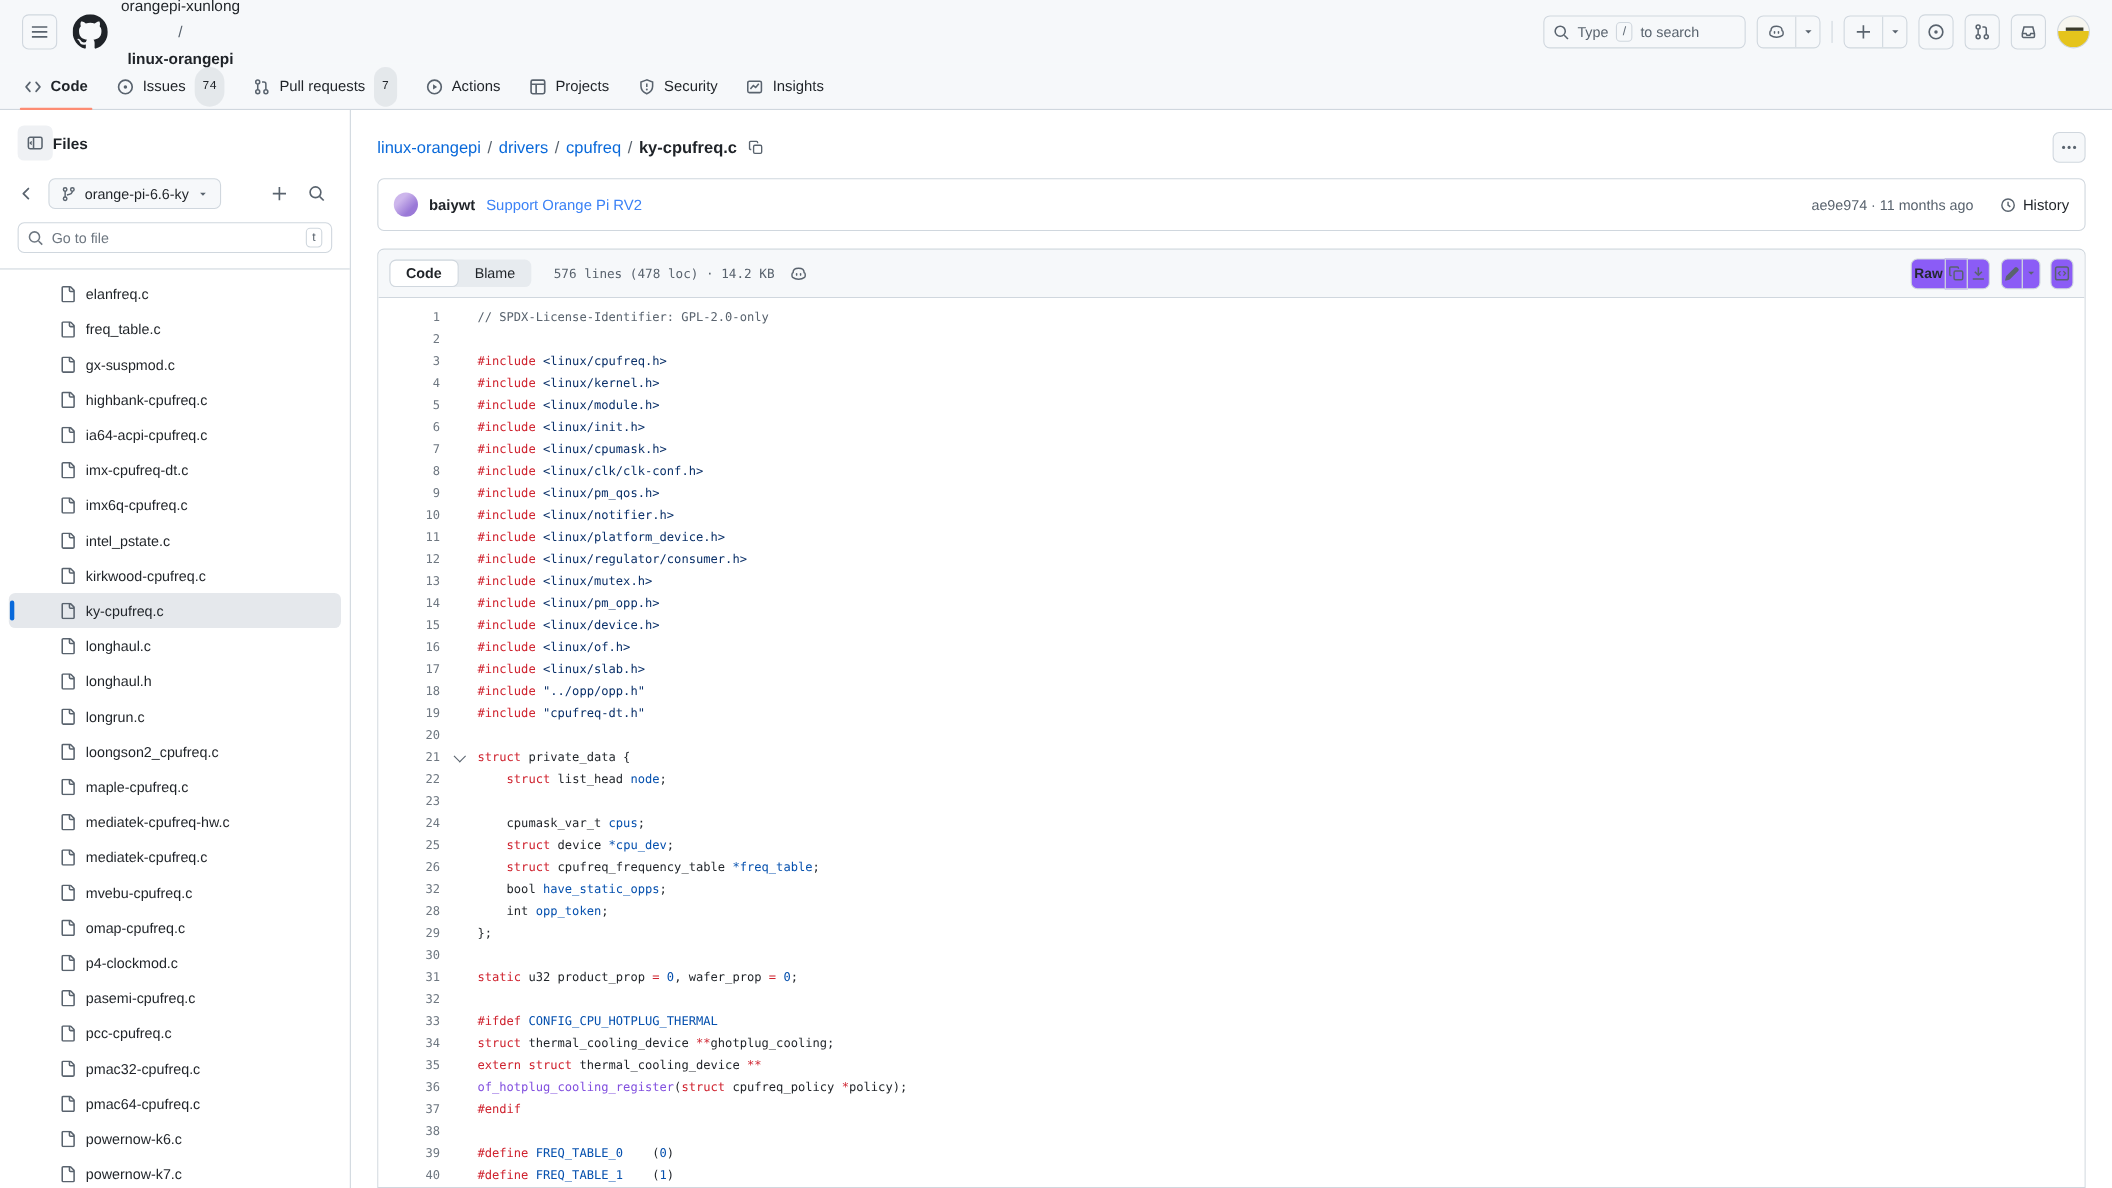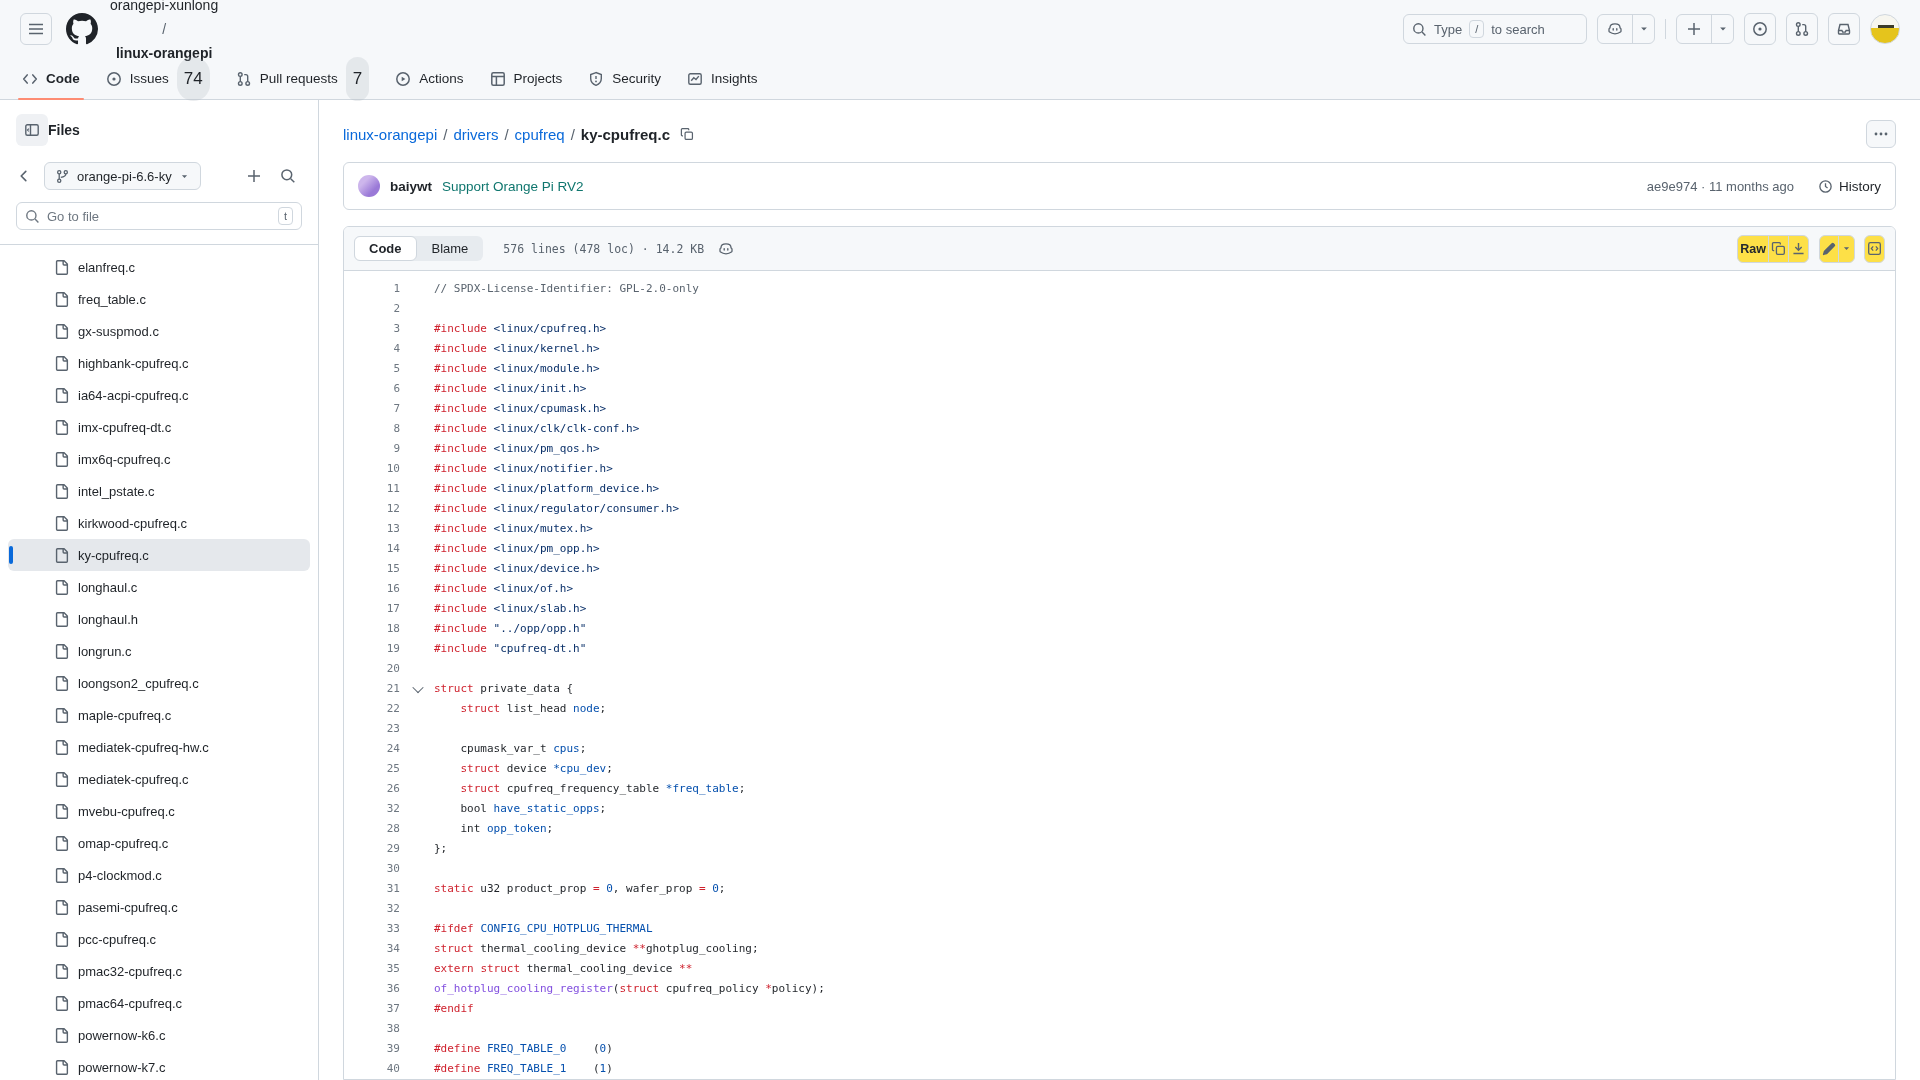--- a/index.html
+++ b/index.html
@@ -31,21 +31,21 @@
 
   
   .repo-tabs { height:42px; background:#f6f8fa; border-bottom:1px solid #d0d7de; display:flex;
     align-items:center; padding:0 12px; gap:6px; }
   .tab { position:relative; display:flex; align-items:center; gap:8px; padding:0 10px; height:100%;
     font-size:13.5px; color:#1f2328; text-decoration:none; }
   .tab .ticon { color:#59636e; }
   .tab.active span.tlabel { font-weight:600; }
   .tab.active::after { content:""; position:absolute; left:6px; right:6px; bottom:-1px; height:2px;
     background:#fd8c73; border-radius:3px; }
-  .counter { background:rgba(175,184,193,.25); border-radius:20px; font-size:17px; padding:12px 7px; color:#1f2328; }
+  .counter { background:rgba(175,184,193,.25); border-radius:20px; font-size:11px; padding:12px 7px; color:#1f2328;font-family:Liberation Mono, monospace; }
 
   
   .content { display:flex; height:980px; }
 
   
   .sidebar { width:319px; flex:none; border-right:1px solid #d0d7de; display:flex; flex-direction:column; background:#fff; }
   .sb-head { display:flex; align-items:center; padding:14px 16px 0 16px; }
   .panelbtn { width:32px; height:32px; border:none; border-radius:6px; background:#eff1f4; color:#59636e;
     display:flex; align-items:center; justify-content:center; }
   .sb-title { font-size:14px; font-weight:700; }
@@ -75,36 +75,36 @@
   .crumb-sep { color:#59636e; font-size:15px; }
   .crumb-file { font-weight:600; font-size:15px; }
   .copybtn { border:none; background:transparent; color:#59636e; margin-left:4px; display:flex; }
   .kebab { margin-left:auto; width:30px; height:28px; border:1px solid #d0d7de; border-radius:6px;
     background:#f6f8fa; color:#59636e; display:flex; align-items:center; justify-content:center; }
 
   .commit-box { margin-top:14px; height:48px; border:1px solid #d0d7de; border-radius:6px; display:flex;
     align-items:center; gap:10px; padding:0 14px; }
   .cavatar { width:22px; height:22px; border-radius:50%; background:linear-gradient(135deg,#cdb6ec 30%, #9a79d7 70%); flex:none; }
   .cauthor { font-weight:600; font-size:13.5px; }
-  .cmsg { font-size:13.5px; color:#0f766e;text-align:right; }
+  .cmsg { font-size:13.5px; color:#3b82f6;text-align:right; }
   .cmeta { margin-left:auto; color:#59636e; font-size:13px; }
   .history { display:flex; align-items:center; gap:6px; font-size:13.5px; color:#1f2328; margin-left:14px; }
   .history .hicon { color:#59636e; }
 
   .code-box { margin-top:16px; border:1px solid #d0d7de; border-radius:6px 6px 0 0; flex:1; display:flex;
     flex-direction:column; overflow:hidden; }
   .code-head { height:44px; background:#f6f8fa; border-bottom:1px solid #d0d7de; display:flex; align-items:center;
     padding:0 10px; gap:14px; flex:none; }
   .seg { display:flex; background:#e7ebef; border-radius:6px; padding:0; }
   .seg-item { padding:4px 14px; font-size:13px; color:#1f2328; border-radius:6px; border:1px solid transparent; }
   .seg-item.active { background:#fff; border-color:#d0d7de; font-weight:600; }
   .fmeta { font-family:"DejaVu Sans Mono", monospace; font-size:11.5px; color:#59636e; margin-left:6px; }
   .headbtn-groups { margin-left:auto; display:flex; align-items:center; gap:10px; }
   .btn-group { display:flex; }
-  .hbtn { height:28px; border:1px solid #d0d7de; background:#fde047; color:#59636e; display:flex;
+  .hbtn { height:28px; border:1px solid #d0d7de; background:#8b5cf6; color:#59636e; display:flex;
     align-items:center; justify-content:center; padding:0 2px; margin-left:-1px; }
   .hbtn:first-child { border-radius:6px 0 0 6px; margin-left:0; }
   .hbtn:last-child { border-radius:0 6px 6px 0; }
   .hbtn.only { border-radius:6px; }
   .hbtn .rawlabel { font-size:12.5px; font-weight:600; color:#24292f; }
 
   .code-body { flex:1; overflow:hidden; padding-top:8px; background:#fff; }
   .code-line { display:flex; height:20px; line-height:20px; font-family:"DejaVu Sans Mono", monospace; font-size:11px; }
   .ln { width:62px; flex:none; text-align:right; color:#6e7781; padding-right:6px; cursor:pointer; }
   .chev { width:24px; flex:none; display:flex; align-items:center; justify-content:center; visibility:hidden; }

